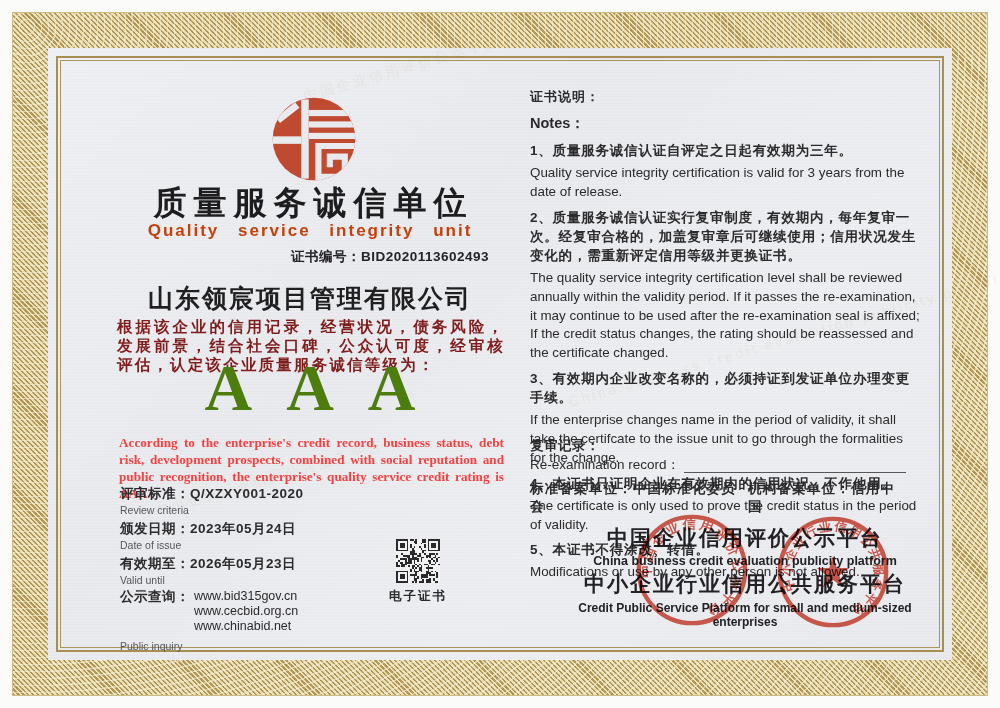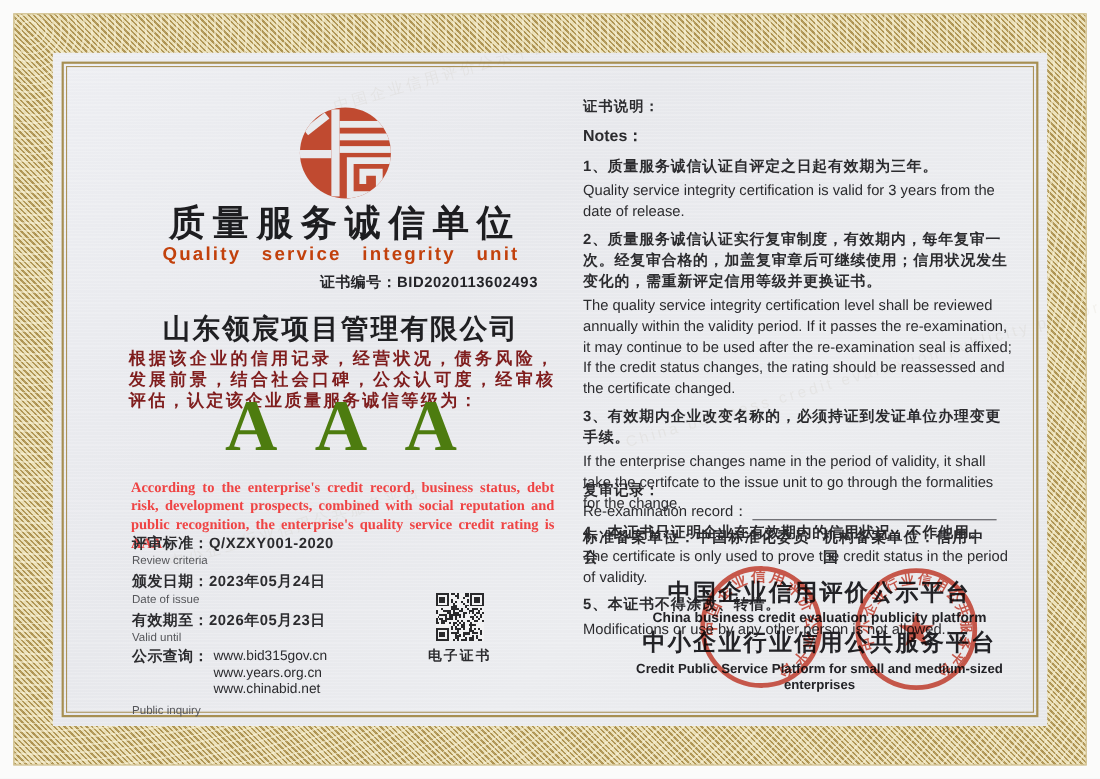--- a/index.html
+++ b/index.html
@@ -121,21 +121,21 @@
     <div class="en">Date of issue</div>
   </div>
   <div class="abs fld f-valid">
     <div class="cn">有效期至：2026年05月23日</div>
     <div class="en">Valid until</div>
   </div>
   <div class="abs fld f-inquiry">
     <div class="cn">公示查询：</div>
     <div class="sites">
       <div>www.bid315gov.cn</div>
-      <div>www.years.org.cn</div>
+      <div>www.cecbid.org.cn</div>
       <div>www.chinabid.net</div>
     </div>
   </div>
   <div class="abs inq-en">Public inquiry</div>
 
   <div class="abs qr">
     <svg viewBox="0 0 25 25" width="44" height="44" shape-rendering="crispEdges">
       <rect width="25" height="25" fill="#f2f2f3"></rect>
       <g fill="#2a2a2c">
         <path d="M0,0h7v7h-7z M1,1v5h5v-5z" fill-rule="evenodd"></path>

